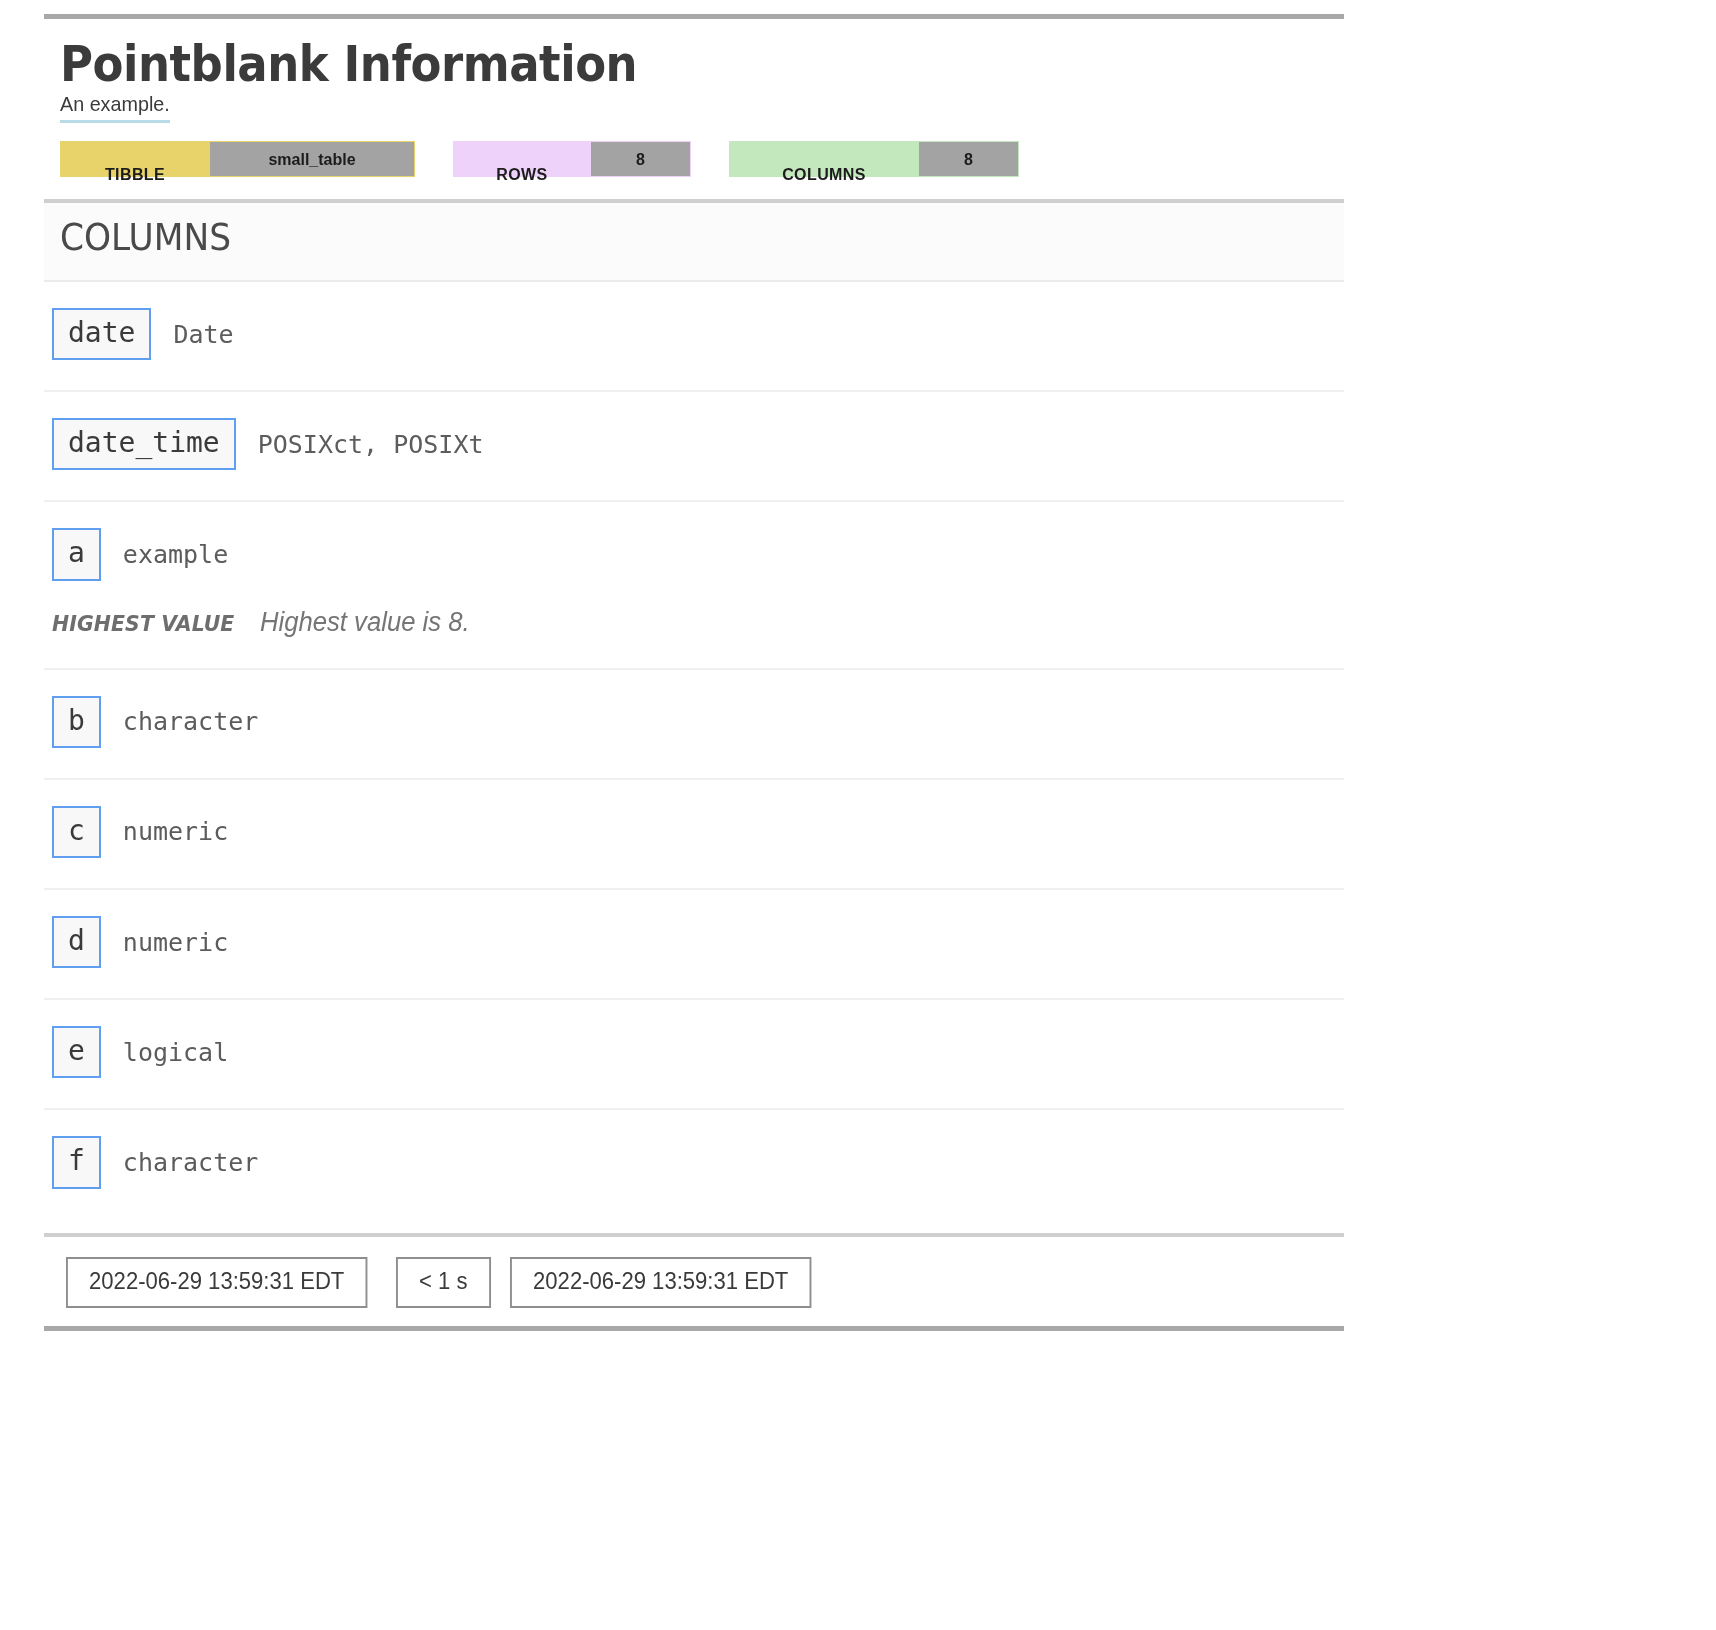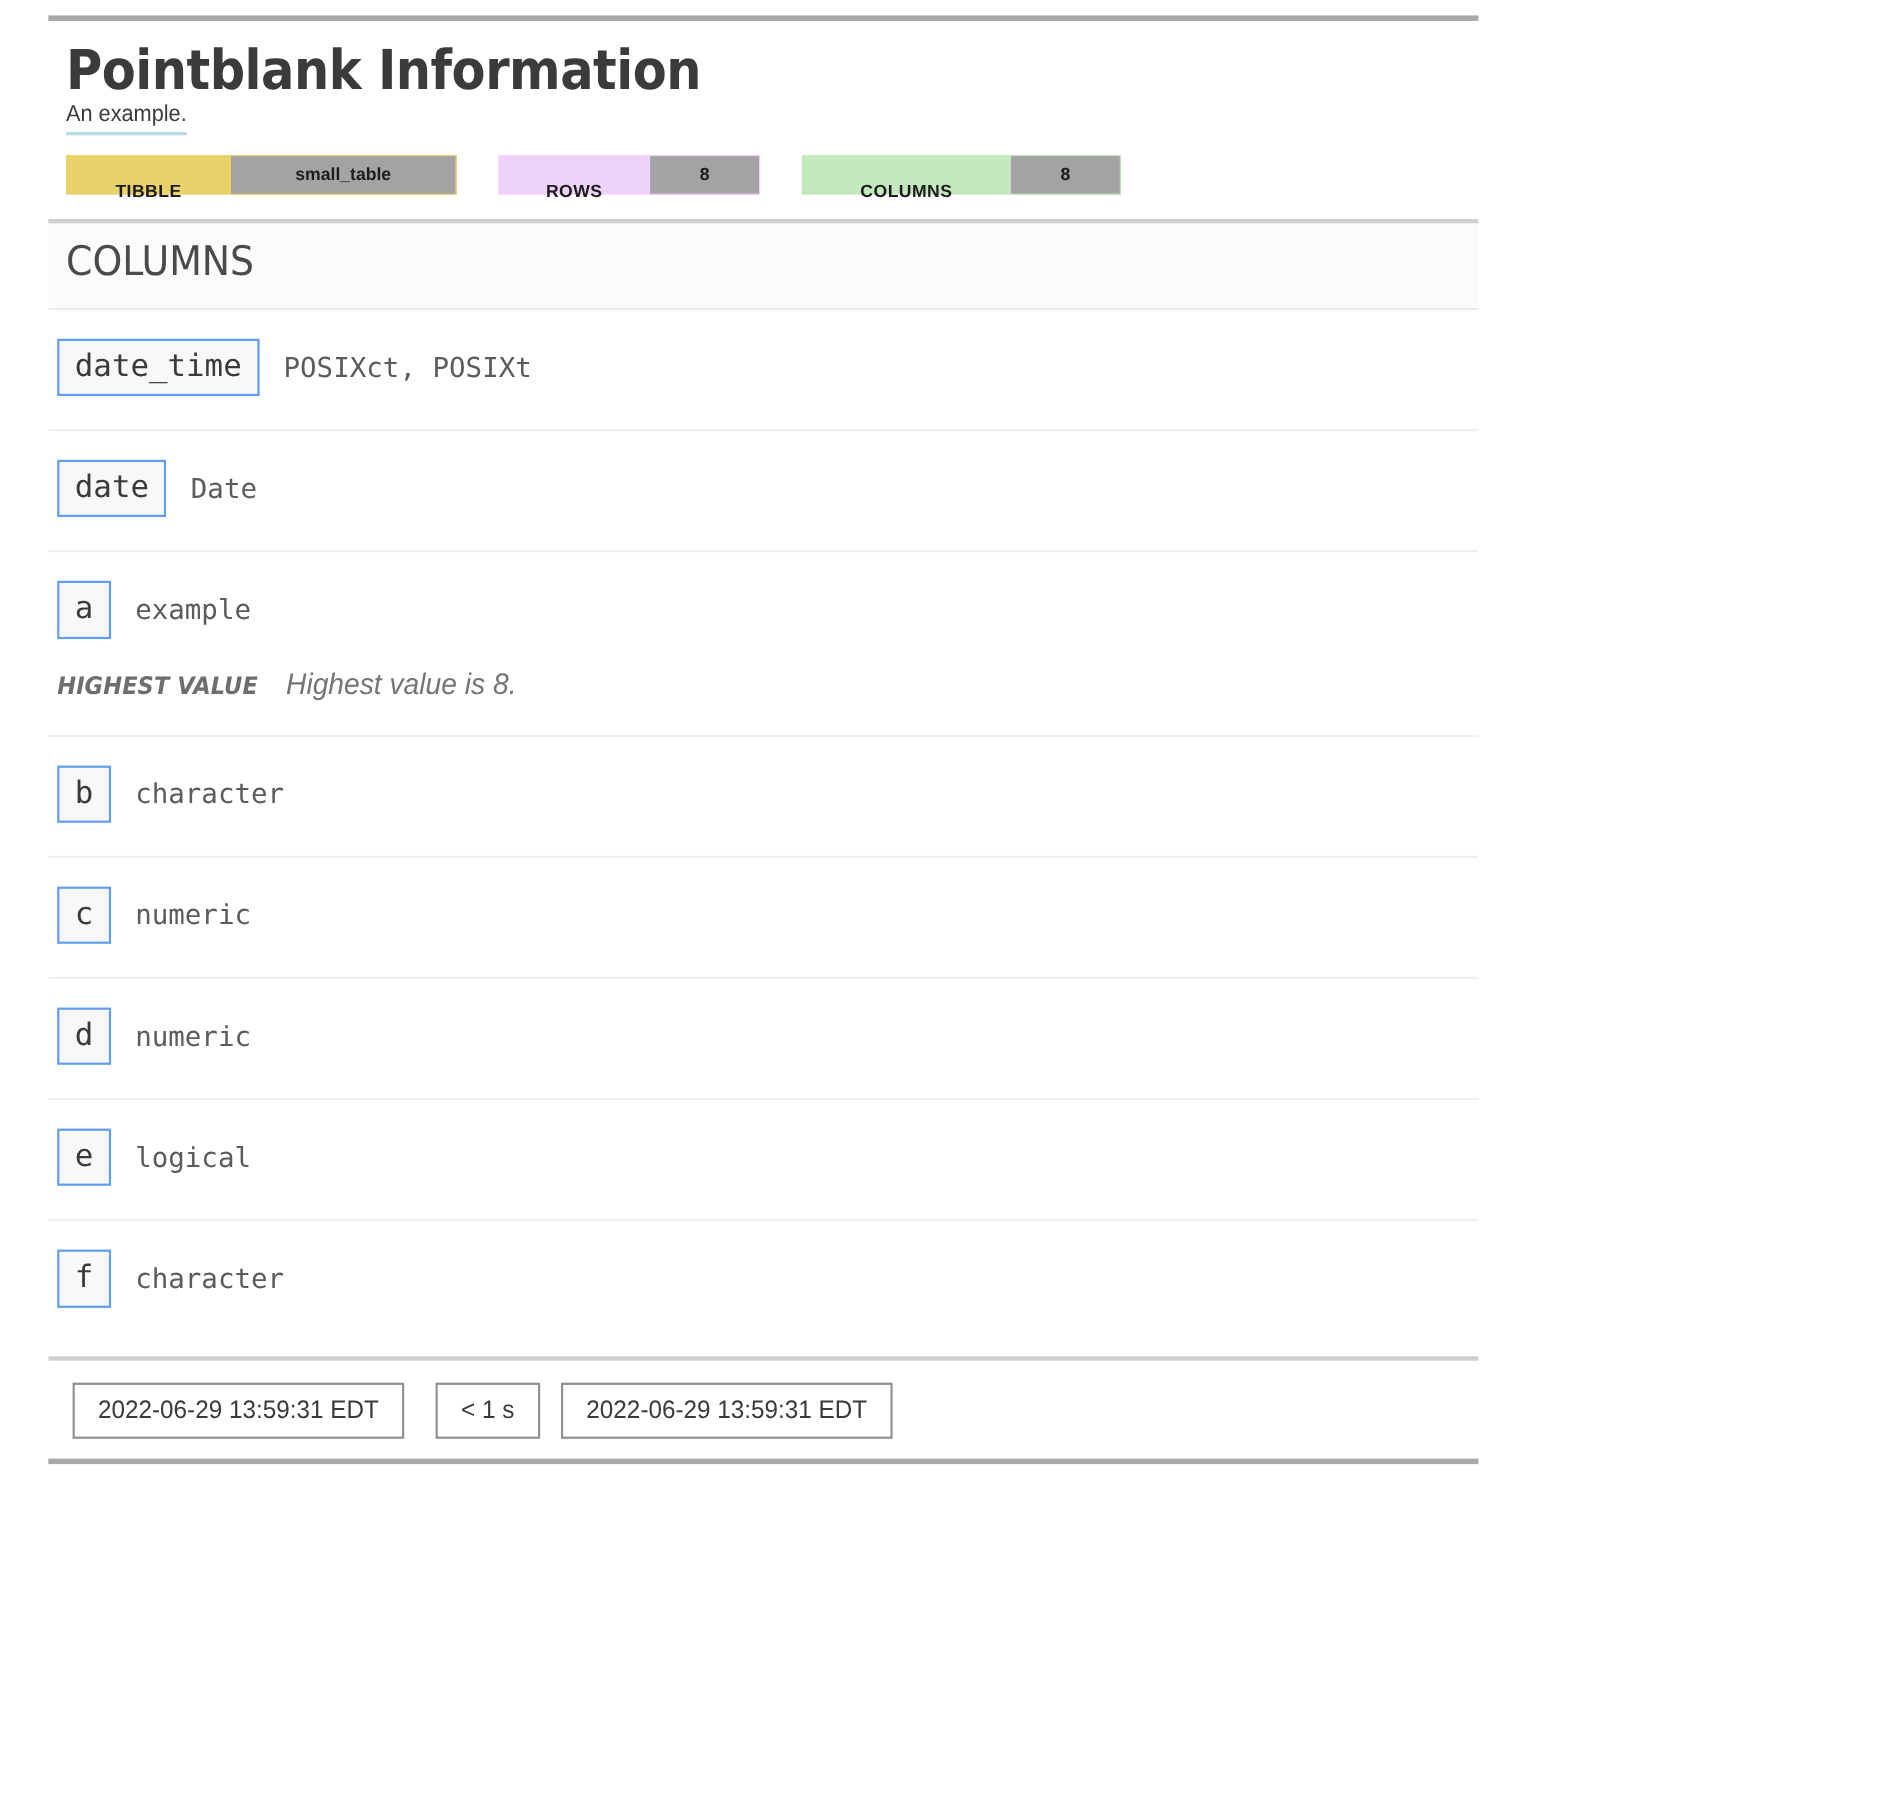--- a/index.html
+++ b/index.html
@@ -231,29 +231,29 @@
   </div>
 
   <div class="section-block">
     <div class="section-title">COLUMNS</div>
   </div>
 
   <div class="columns-list">
 
     <div class="col-row">
       <div class="col-line">
+        <span class="col-name">date</span>
+        <span class="col-type">Date</span>
+      </div>
+    </div>
+
+    <div class="col-row">
+      <div class="col-line">
         <span class="col-name">date_time</span>
         <span class="col-type">POSIXct, POSIXt</span>
-      </div>
-    </div>
-
-    <div class="col-row">
-      <div class="col-line">
-        <span class="col-name">date</span>
-        <span class="col-type">Date</span>
       </div>
     </div>
 
     <div class="col-row">
       <div class="col-line">
         <span class="col-name">a</span>
         <span class="col-type">example</span>
       </div>
       <div class="stat-line">
         <span class="stat-label">HIGHEST VALUE</span>

